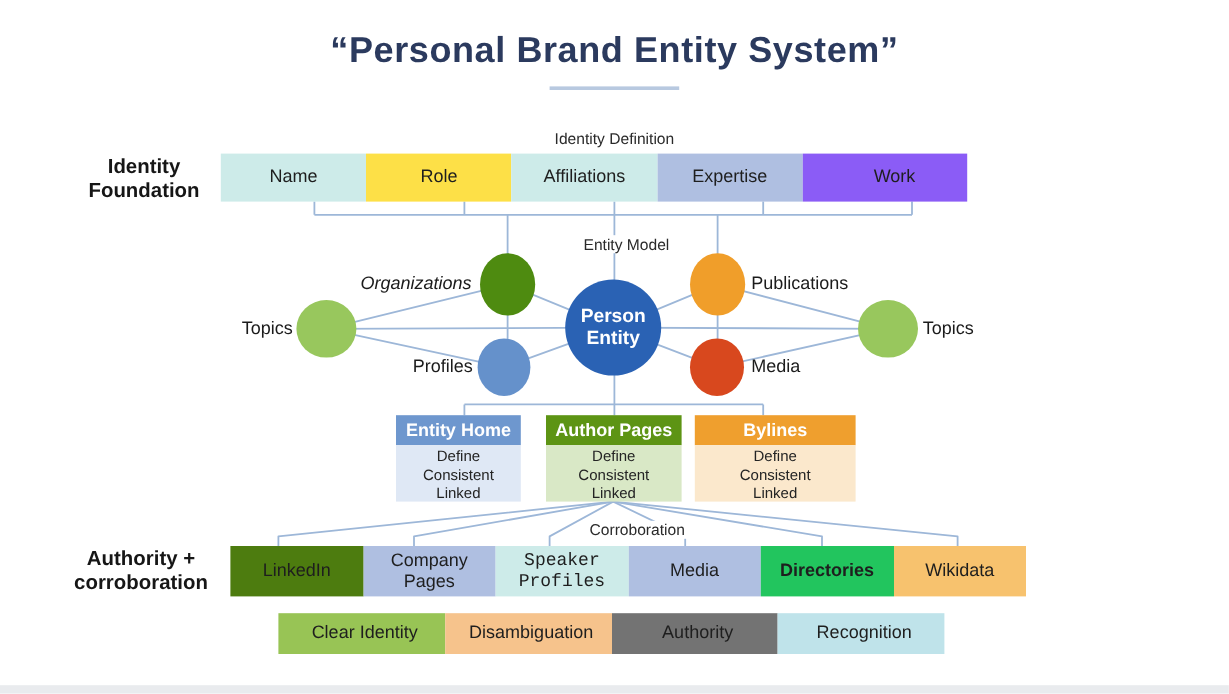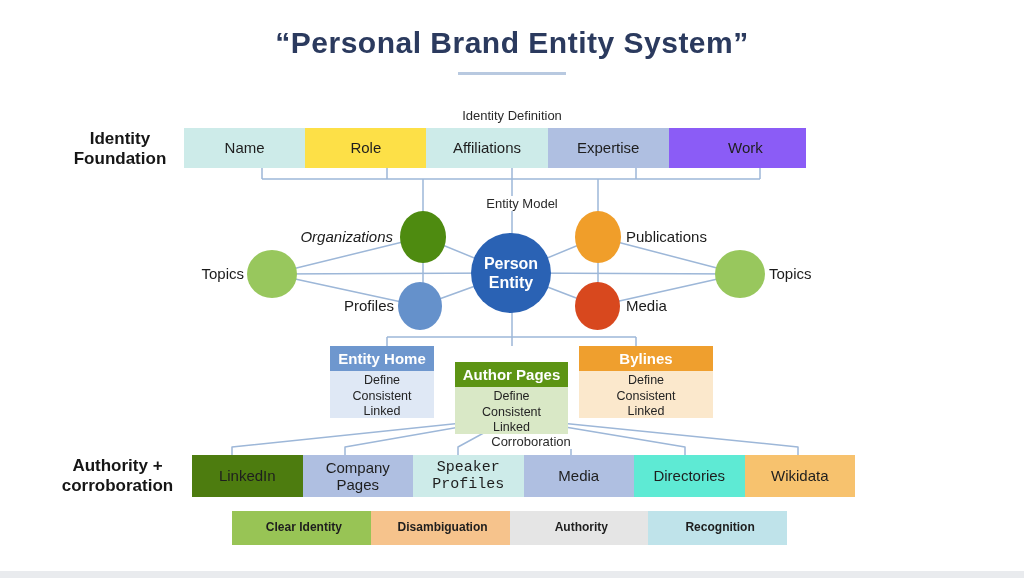--- a/index.html
+++ b/index.html
@@ -28,21 +28,21 @@
   }
 
   .row{display:flex;}
   .row .cell{
     flex:1;display:flex;align-items:center;justify-content:center;text-align:center;
     font-size:15px;color:#1e1e1e;line-height:1.15;padding:0 8px;box-sizing:border-box;
   }
   #foundation-row{left:184px;top:128px;width:622px;height:40px;}
   #authority-row{left:175px;top:455px;width:680px;height:42px;}
   #legend-row{left:232px;top:511px;width:555px;height:34px;}
-  #legend-row .cell{font-weight:bold;font-size:12px;padding-left:13px;}
+  #legend-row .cell{font-weight:normal;font-size:15px;padding-left:13px;}
 
   .circle{
     border-radius:50%;display:flex;align-items:center;justify-content:center;
     text-align:center;color:#fff;font-weight:bold;
   }
   .node-label{font-size:15px;color:#1b1b1b;white-space:nowrap;}
 
   .card{box-shadow:none;}
   .card .hd{
     height:25px;display:flex;align-items:center;justify-content:center;
@@ -124,21 +124,21 @@
 
     <div class="abs card" style="left:330px;top:346px;width:104px;">
       <div class="hd" style="background-color: rgb(110, 151, 206);">Entity Home</div>
       <div class="bd" style="background-color: rgb(223, 232, 245);">
         <div>Define</div>
         <div>Consistent</div>
         <div>Linked</div>
       </div>
     </div>
     <div class="abs card" style="left:455px;top:346px;width:113px;">
-      <div class="hd" style="background-color: rgb(93, 148, 20); margin-top: 16px;">Author Pages</div>
+      <div class="hd" style="background-color: rgb(93, 148, 20);">Author Pages</div>
       <div class="bd" style="background-color: rgb(217, 232, 198);">
         <div>Define</div>
         <div>Consistent</div>
         <div>Linked</div>
       </div>
     </div>
     <div class="abs card" style="left:579px;top:346px;width:134px;">
       <div class="hd" style="background-color: rgb(239, 159, 46);">Bylines</div>
       <div class="bd" style="background-color: rgb(251, 232, 204);">
         <div>Define</div>
@@ -149,27 +149,27 @@
 
     <div class="abs small-label center-label masked" style="left:512px;top:434px;">Corroboration</div>
 
     <div class="abs side-label" style="left:40px;top:456px;width:155px;">Authority + corroboration</div>
 
     <div class="abs row" id="authority-row">
       <div class="cell" style="background-color: #4d7c0f; margin-left: 17px;">LinkedIn</div>
       <div class="cell" style="background-color: rgb(175, 191, 225);">Company Pages</div>
       <div class="cell" style="background-color: rgb(205, 235, 233); font-family: Liberation Mono, monospace;">Speaker Profiles</div>
       <div class="cell" style="background-color: rgb(175, 191, 225);">Media</div>
-      <div class="cell" style="background-color: #5eead4;">Directories</div>
+      <div class="cell" style="background-color: #22c55e; font-weight: bold;">Directories</div>
       <div class="cell" style="background-color: rgb(247, 194, 110);">Wikidata</div>
     </div>
 
     <div class="abs row" id="legend-row">
       <div class="cell" style="background-color: rgb(152, 196, 85);">Clear Identity</div>
       <div class="cell" style="background-color: rgb(246, 195, 140);">Disambiguation</div>
-      <div class="cell" style="background-color: #e5e5e5;">Authority</div>
+      <div class="cell" style="background-color: #737373;">Authority</div>
       <div class="cell" style="background-color: rgb(191, 227, 234);">Recognition</div>
     </div>
 
     <div class="abs bottom-strip"></div>
 
   </div>
 </div>
 
 </body></html>

